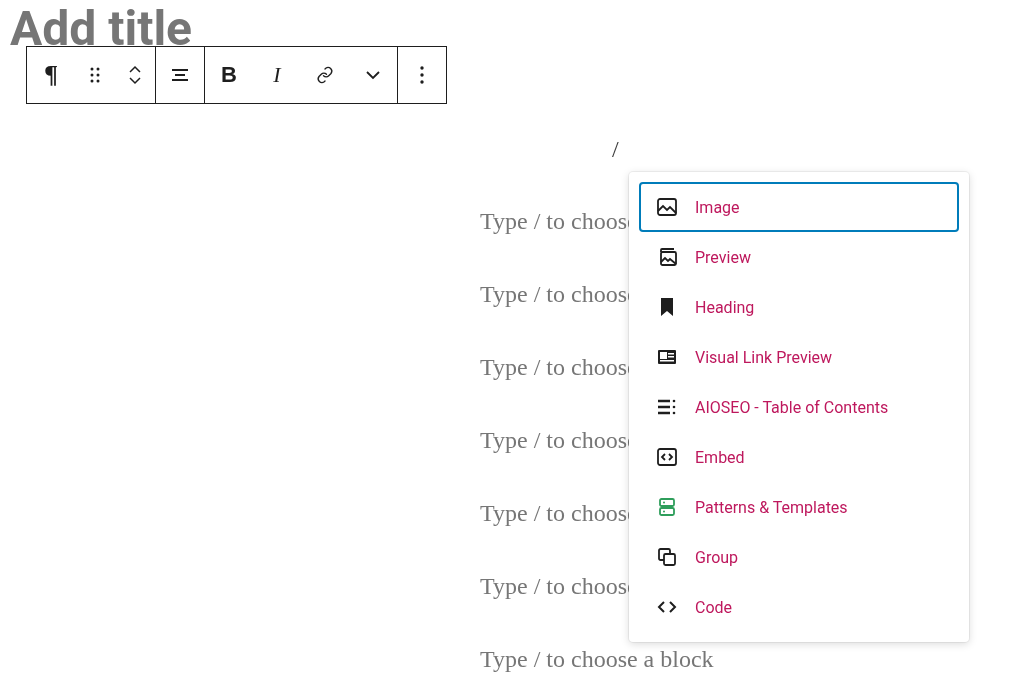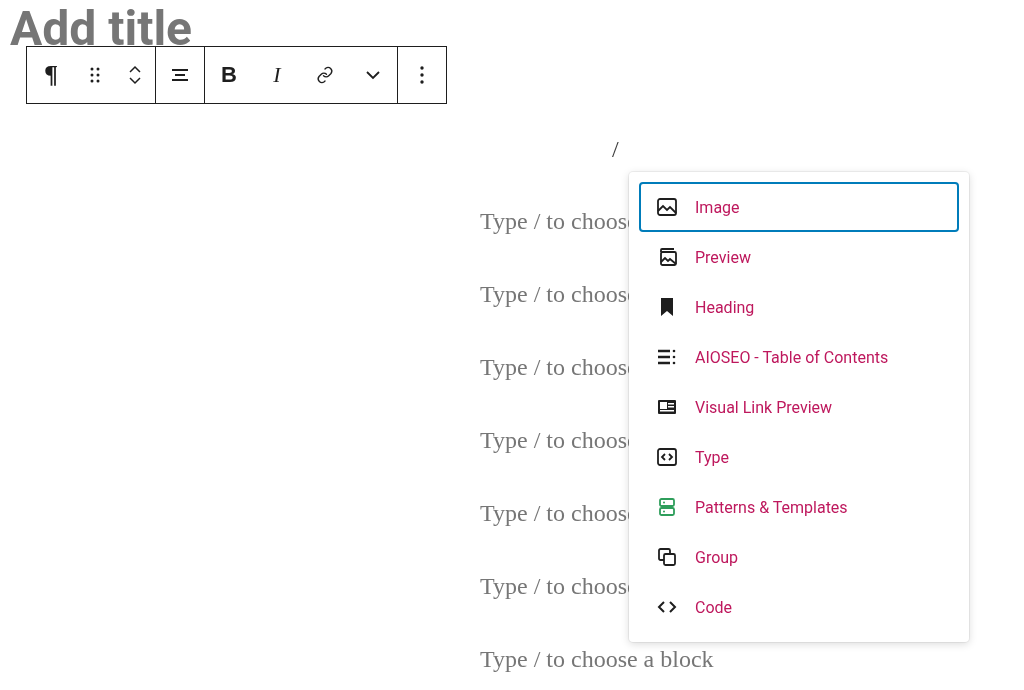--- a/index.html
+++ b/index.html
@@ -226,50 +226,50 @@
     <span class="inserter-icon">
       <svg viewBox="0 0 24 24">
           <path d="M6 3v18l6-5 6 5V3z" fill="#1e1e1e"></path>
         </svg>
     </span>
     <span class="inserter-label">Heading</span>
   </div>
   <div class="inserter-item">
     <span class="inserter-icon">
       <svg viewBox="0 0 24 24">
+          <rect x="3" y="5" width="18" height="14" rx="1" fill="#1e1e1e"></rect>
+          <rect x="5" y="7" width="7" height="7" fill="#fff"></rect>
+          <rect x="13" y="8" width="6" height="1.5" fill="#fff"></rect>
+          <rect x="13" y="11" width="6" height="1.5" fill="#fff"></rect>
+          <rect x="5" y="15" width="14" height="1.5" fill="#fff"></rect>
+        </svg>
+    </span>
+    <span class="inserter-label">Visual Link Preview</span>
+  </div>
+  <div class="inserter-item">
+    <span class="inserter-icon">
+      <svg viewBox="0 0 24 24">
         <line x1="3" y1="6" x2="15" y2="6" stroke="#1e1e1e" stroke-width="2.5"></line>
         <line x1="3" y1="12" x2="15" y2="12" stroke="#1e1e1e" stroke-width="2.5"></line>
         <line x1="3" y1="18" x2="15" y2="18" stroke="#1e1e1e" stroke-width="2.5"></line>
         <circle cx="19" cy="6" r="1.3" fill="#1e1e1e"></circle>
           <circle cx="19" cy="12" r="1.3" fill="#1e1e1e"></circle>
           <circle cx="19" cy="18" r="1.3" fill="#1e1e1e"></circle>
       </svg>
     </span>
     <span class="inserter-label">AIOSEO - Table of Contents</span>
   </div>
   <div class="inserter-item">
     <span class="inserter-icon">
       <svg viewBox="0 0 24 24">
-          <rect x="3" y="5" width="18" height="14" rx="1" fill="#1e1e1e"></rect>
-          <rect x="5" y="7" width="7" height="7" fill="#fff"></rect>
-          <rect x="13" y="8" width="6" height="1.5" fill="#fff"></rect>
-          <rect x="13" y="11" width="6" height="1.5" fill="#fff"></rect>
-          <rect x="5" y="15" width="14" height="1.5" fill="#fff"></rect>
-        </svg>
-    </span>
-    <span class="inserter-label">Visual Link Preview</span>
-  </div>
-  <div class="inserter-item">
-    <span class="inserter-icon">
-      <svg viewBox="0 0 24 24">
           <rect x="3" y="4" width="18" height="16" rx="2" stroke="#1e1e1e" stroke-width="1.8" fill="none"></rect>
           <path d="M10 9l-3 3 3 3M14 9l3 3-3 3" stroke="#1e1e1e" stroke-width="1.8" fill="none"></path>
         </svg>
     </span>
-    <span class="inserter-label">Type</span>
+    <span class="inserter-label">Embed</span>
   </div>
   <div class="inserter-item">
     <span class="inserter-icon">
       <svg viewBox="0 0 24 24">
           <rect x="5" y="4" width="14" height="7" rx="1.5" stroke="#2e9e5b" stroke-width="1.8" fill="none"></rect>
           <rect x="5" y="13" width="14" height="7" rx="1.5" stroke="#2e9e5b" stroke-width="1.8" fill="none"></rect>
           <circle cx="9" cy="7.5" r="1" fill="#2e9e5b"></circle>
           <circle cx="9" cy="16.5" r="1" fill="#2e9e5b"></circle>
         </svg>
     </span>

